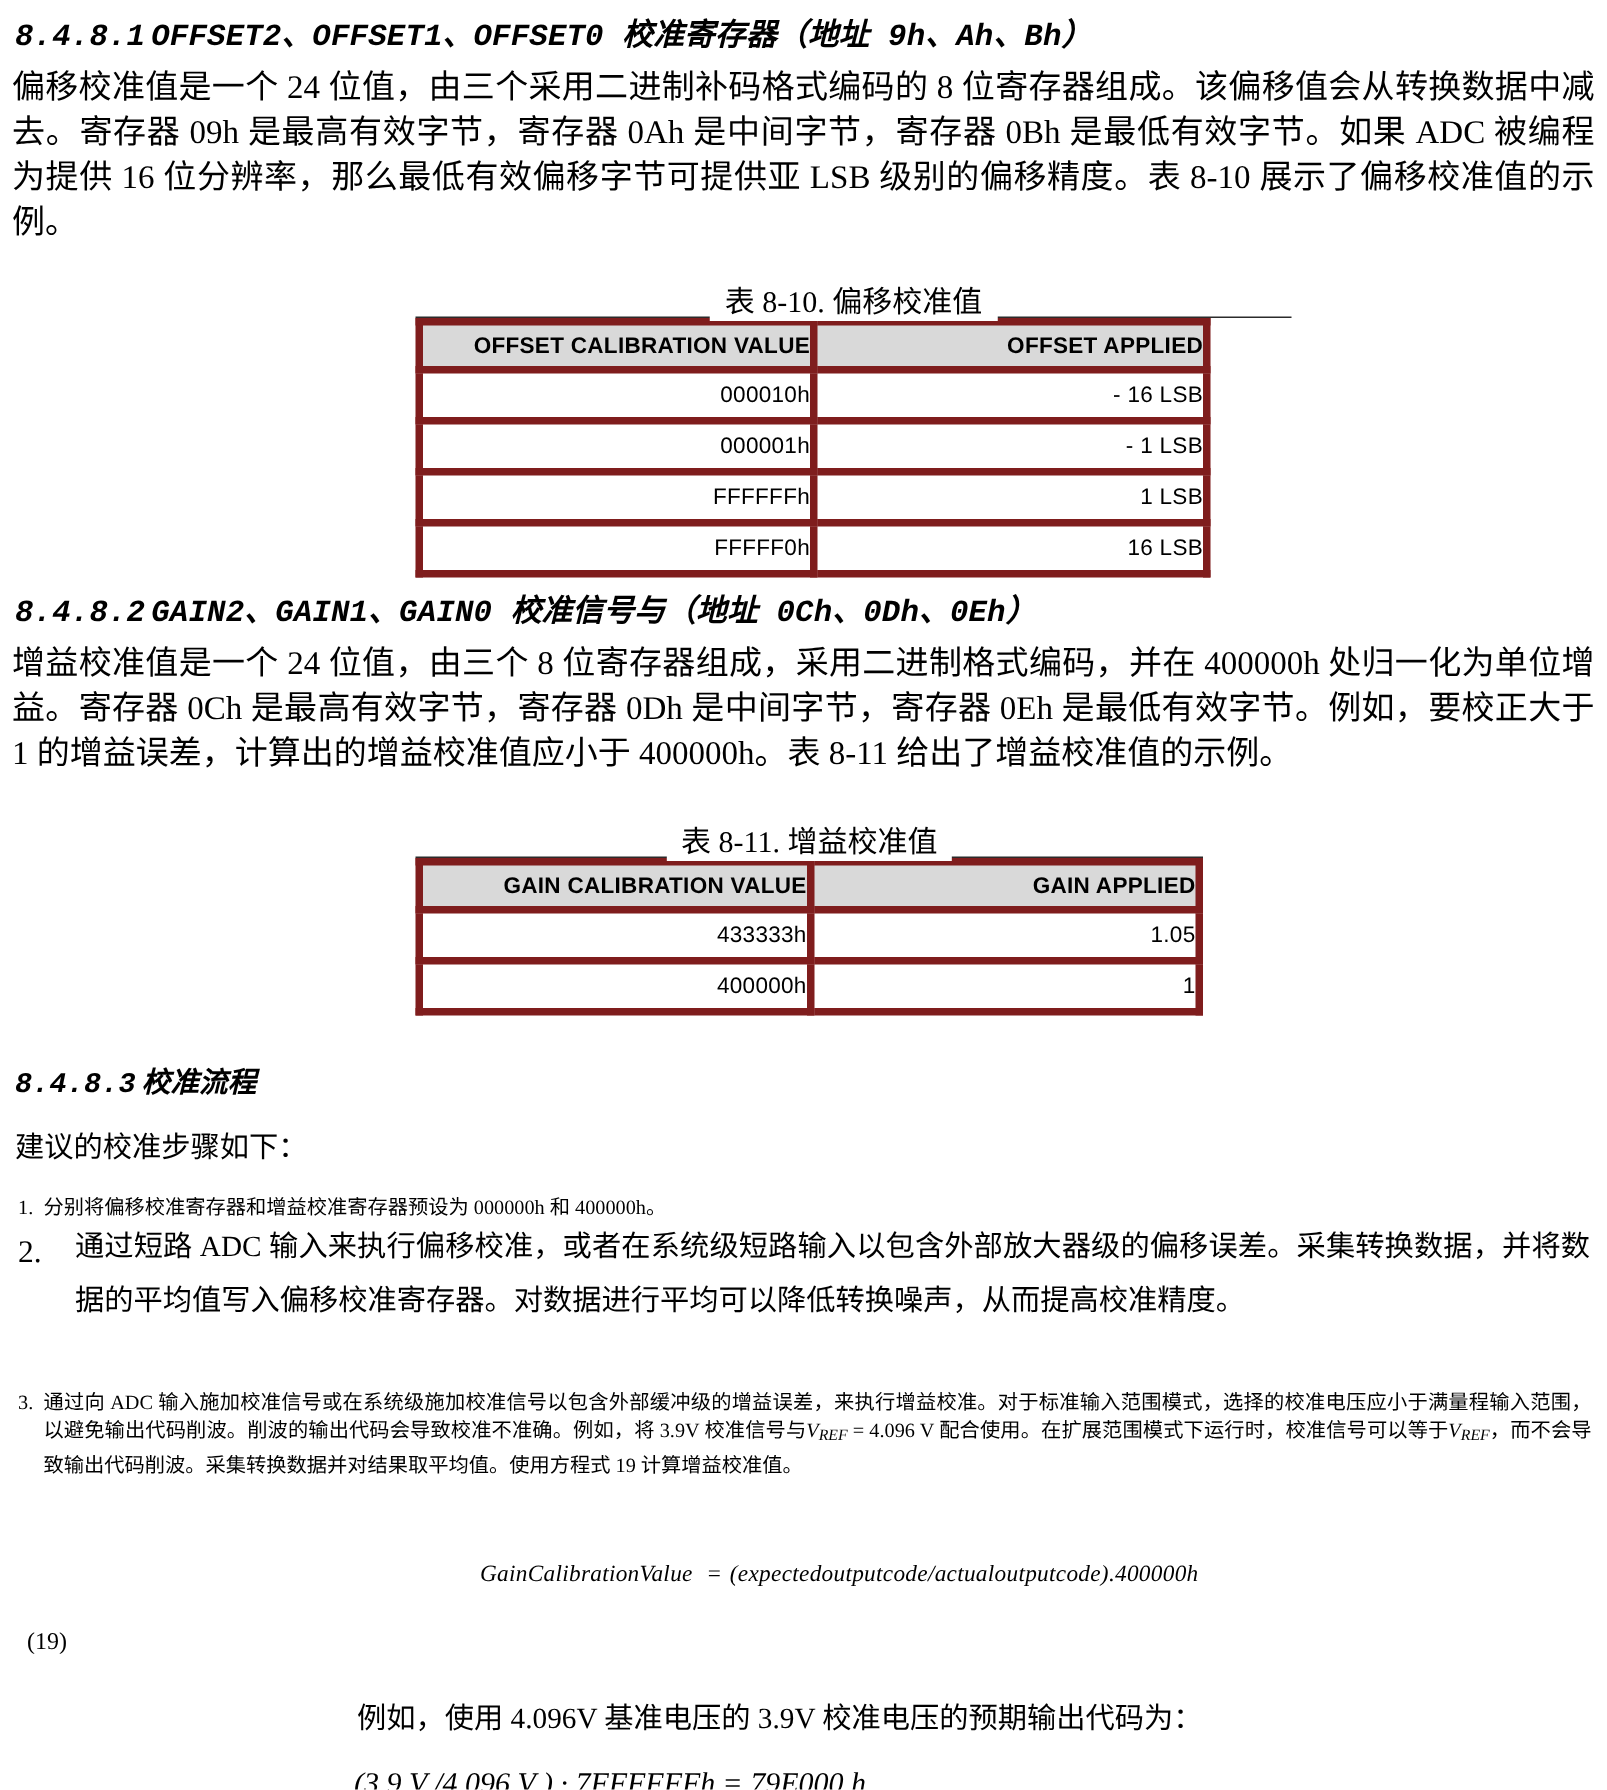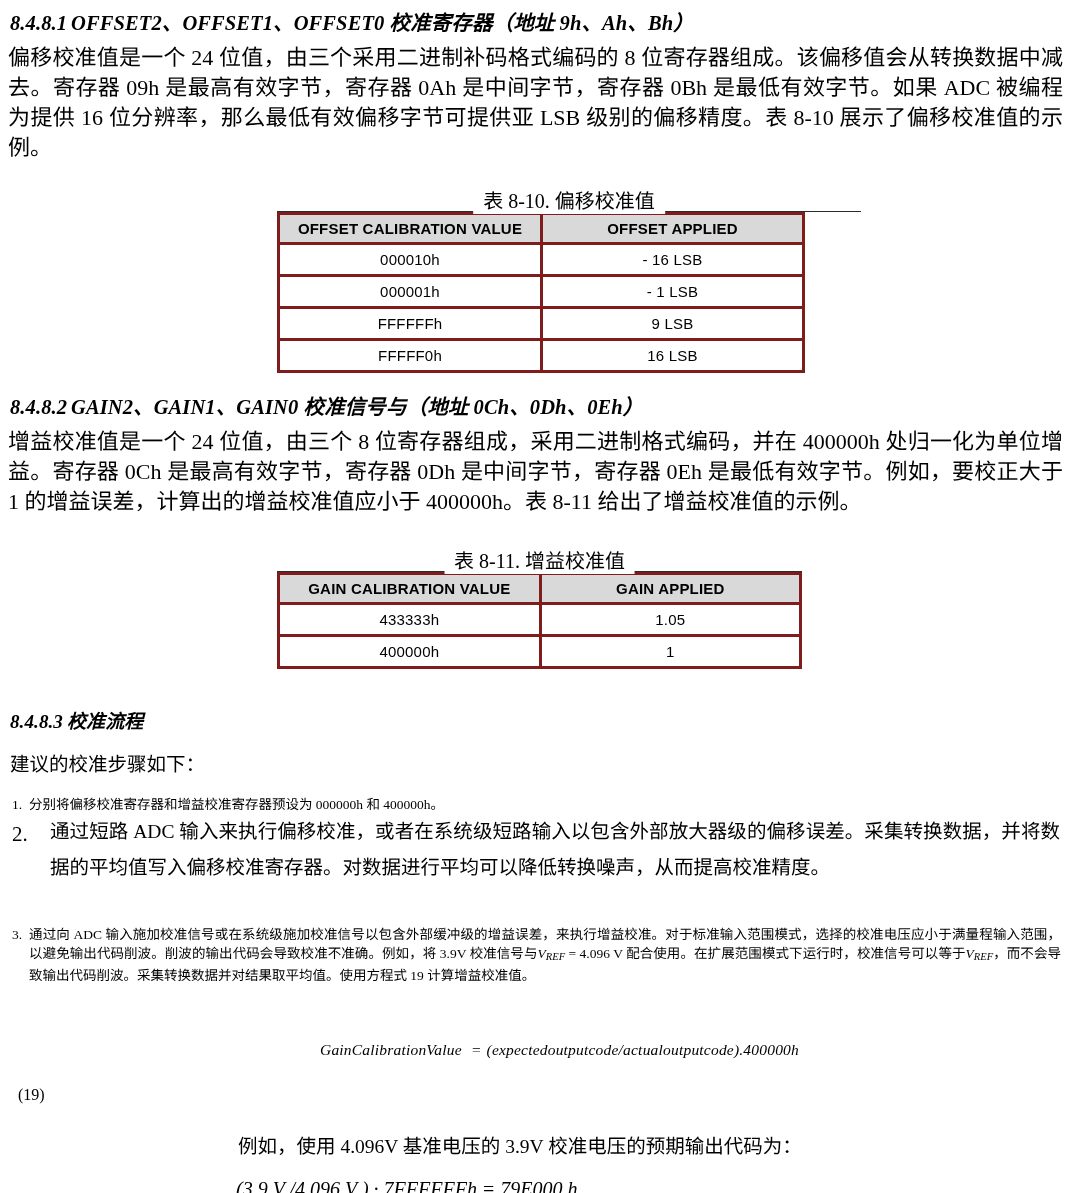--- a/index.html
+++ b/index.html
@@ -20,21 +20,21 @@
 
   .page {
     position: relative;
     width: 1071px;
     height: 1193px;
     box-sizing: border-box;
   }
 
   
   .sec-head {
-    font-family: Liberation Serif, serif;
+    font-family: Liberation Mono, monospace;
     font-weight: bold;
     font-style: italic;
     font-size: 20.5px;
     letter-spacing: 0.1px;
     white-space: nowrap;
   }
   .sec-head .num { margin-right: 4px; }
 
   
   .para {
@@ -73,22 +73,22 @@
   }
 
   table.doc-tbl {
     border-collapse: collapse;
     table-layout: fixed;
     background: #ffffff;
     font-family: "Liberation Sans", "DejaVu Sans", sans-serif;
   }
   table.doc-tbl th,
   table.doc-tbl td {
-    border: 3px solid #7f1d1d;
-    text-align: center;
+    border: 5px solid #7f1d1d;
+    text-align: right;
     padding: 0;
     font-size: 15px;
   }
   table.doc-tbl th {
     background: #d9d9d9;
     font-weight: bold;
     height: 27px;
     letter-spacing: 0.2px;
     font-size: 15px;
   }
@@ -199,21 +199,21 @@
         <tr>
           <td>000010h</td>
           <td>- 16 LSB</td>
         </tr>
         <tr>
           <td>000001h</td>
           <td>- 1 LSB</td>
         </tr>
         <tr>
           <td>FFFFFFh</td>
-          <td>9 LSB</td>
+          <td>1 LSB</td>
         </tr>
         <tr>
           <td>FFFFF0h</td>
           <td>16 LSB</td>
         </tr>
       </tbody>
     </table>
   </div>
 
   <div class="sec-head" style="position:absolute; left:10px; top:390px;">

